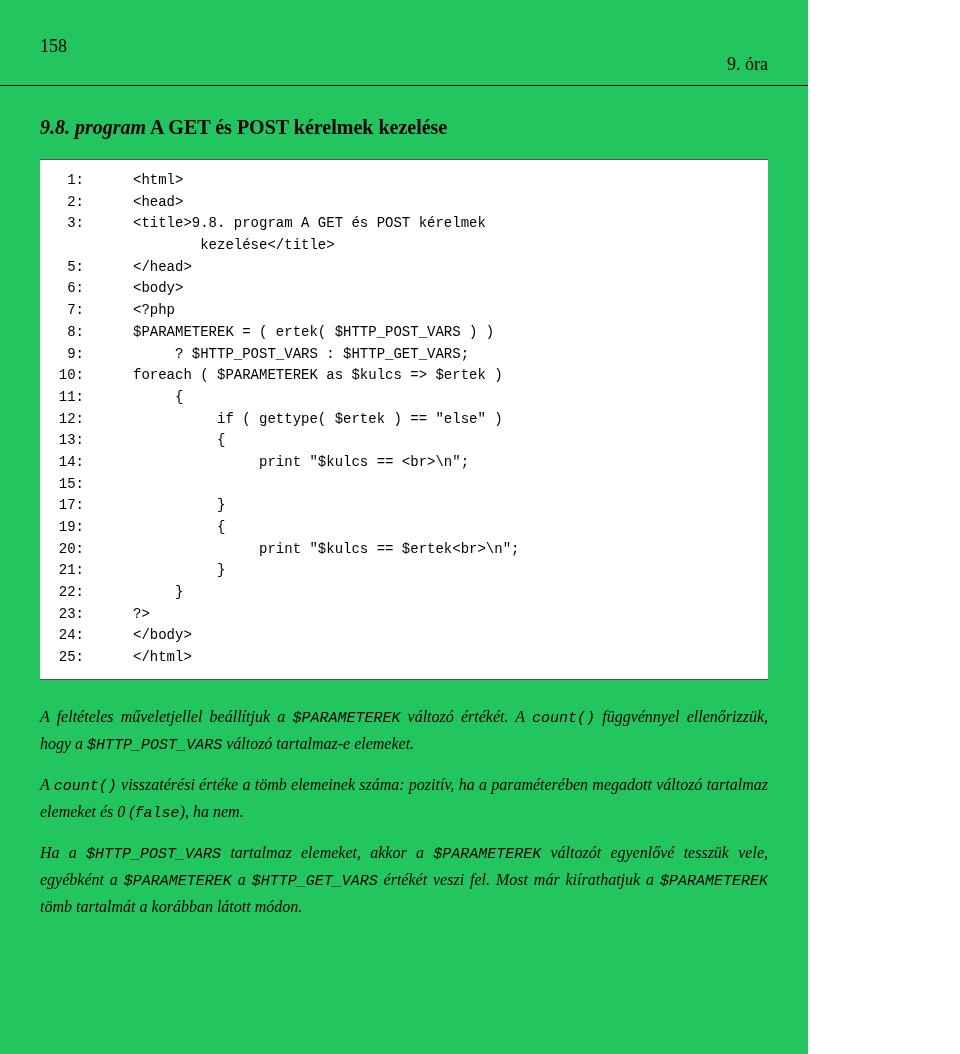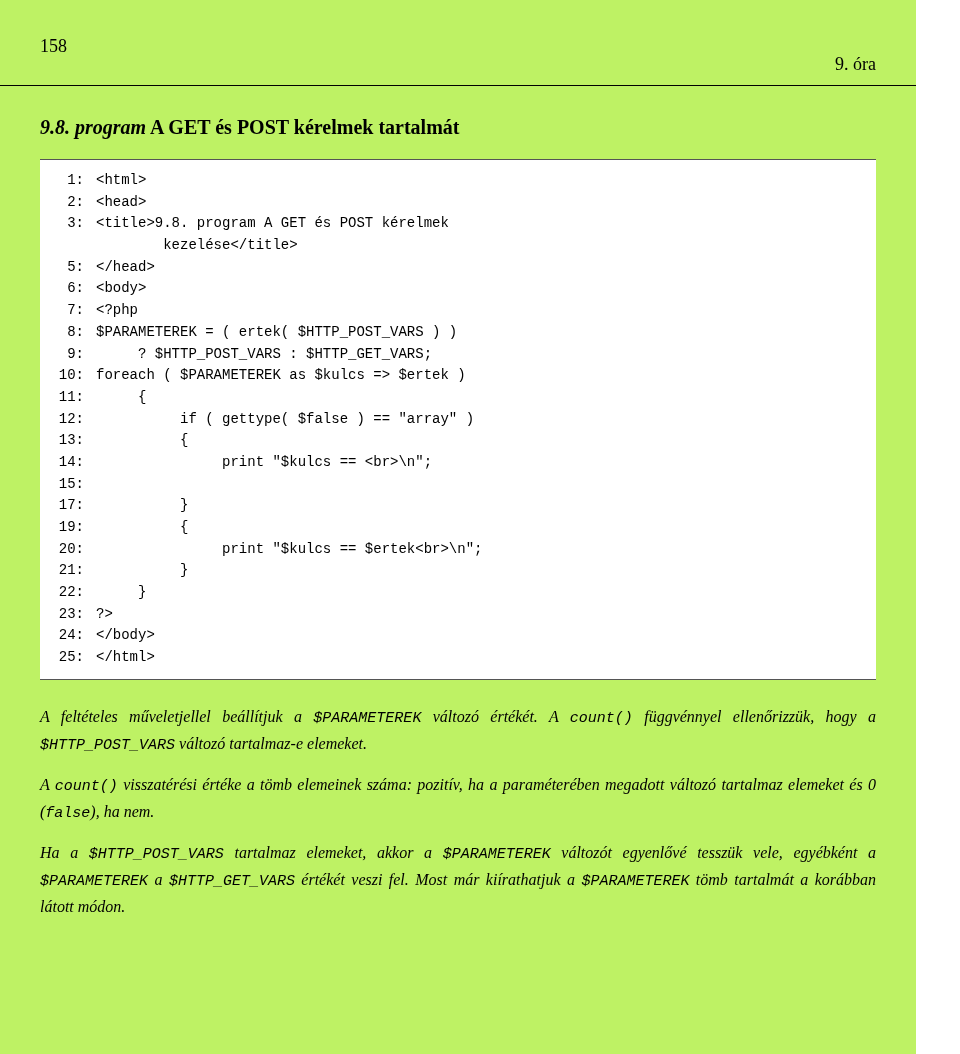--- a/index.html
+++ b/index.html
@@ -11,23 +11,23 @@
     body {
       background: #ffffff;
       font-family: Georgia, 'Times New Roman', serif;
       font-size: 16px;
       color: #000000;
       width: 960px;
       min-height: 1054px;
     }
 
     .page-container {
-      width: 916px;
+      width: 808px;
       min-height: 1054px;
-      background: #bef264;
+      background: #22c55e;
       padding: 0;
     }
 
     .page-header {
       display: flex;
       justify-content: space-between;
       align-items: center;
       padding: 18px 40px 10px 40px;
       border-bottom: 1px solid #000;
       margin-bottom: 0;
@@ -85,20 +85,21 @@
       user-select: none;
       font-family: 'Courier New', Courier, monospace;
       font-size: 14px;
     }
 
     .line-code {
       color: #000;
       font-family: 'Courier New', Courier, monospace;
       font-size: 14px;
       white-space: pre;
+      margin-left: 37px;
     }
 
     .description-section {
       margin-top: 10px;
       font-style: italic;
     }
 
     .description-paragraph {
       font-family: Georgia, 'Times New Roman', serif;
       font-size: 16px;
@@ -118,21 +119,21 @@
 <div class="page-container">
 
   <div class="page-header">
     <span class="page-number">158</span>
     <span class="page-chapter">9. óra</span>
   </div>
 
   <div class="content-area">
 
     <div class="section-title">
-      <span class="bold-part">9.8. program</span><span> A GET és POST kérelmek tartalmát</span>
+      <span class="bold-part">9.8. program</span><span> A GET és POST kérelmek kezelése</span>
     </div>
 
     <div class="code-block">
 
       <div class="code-line">
         <span class="line-number">1:</span>
         <span class="line-code">&lt;html&gt;</span>
       </div>
 
       <div class="code-line">
@@ -180,21 +181,21 @@
         <span class="line-code">foreach ( $PARAMETEREK as $kulcs =&gt; $ertek )</span>
       </div>
 
       <div class="code-line">
         <span class="line-number">11:</span>
         <span class="line-code">     {</span>
       </div>
 
       <div class="code-line">
         <span class="line-number">12:</span>
-        <span class="line-code">          if ( gettype( $false ) == "array" )</span>
+        <span class="line-code">          if ( gettype( $ertek ) == "else" )</span>
       </div>
 
       <div class="code-line">
         <span class="line-number">13:</span>
         <span class="line-code">          {</span>
       </div>
 
       <div class="code-line">
         <span class="line-number">14:</span>
         <span class="line-code">               print "$kulcs == &lt;br&gt;\n";</span>

